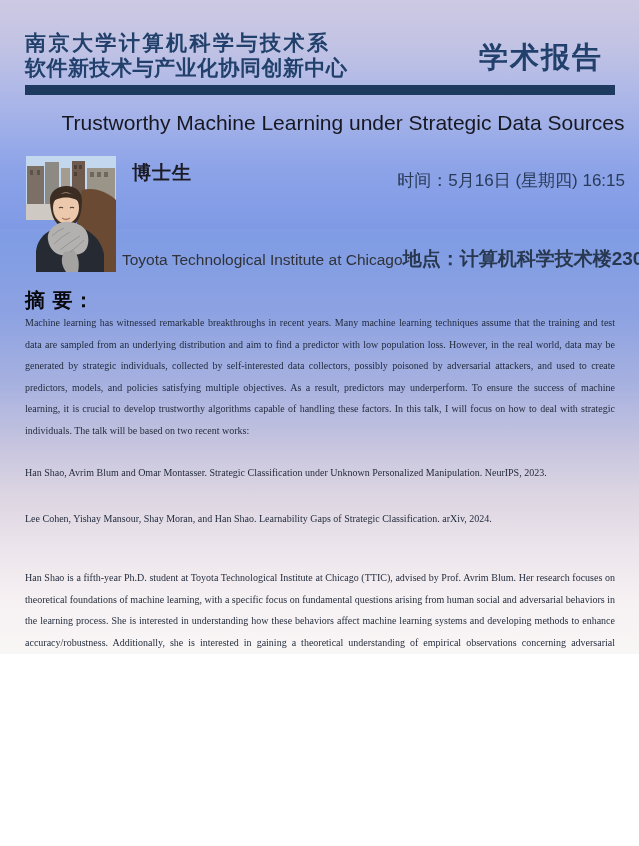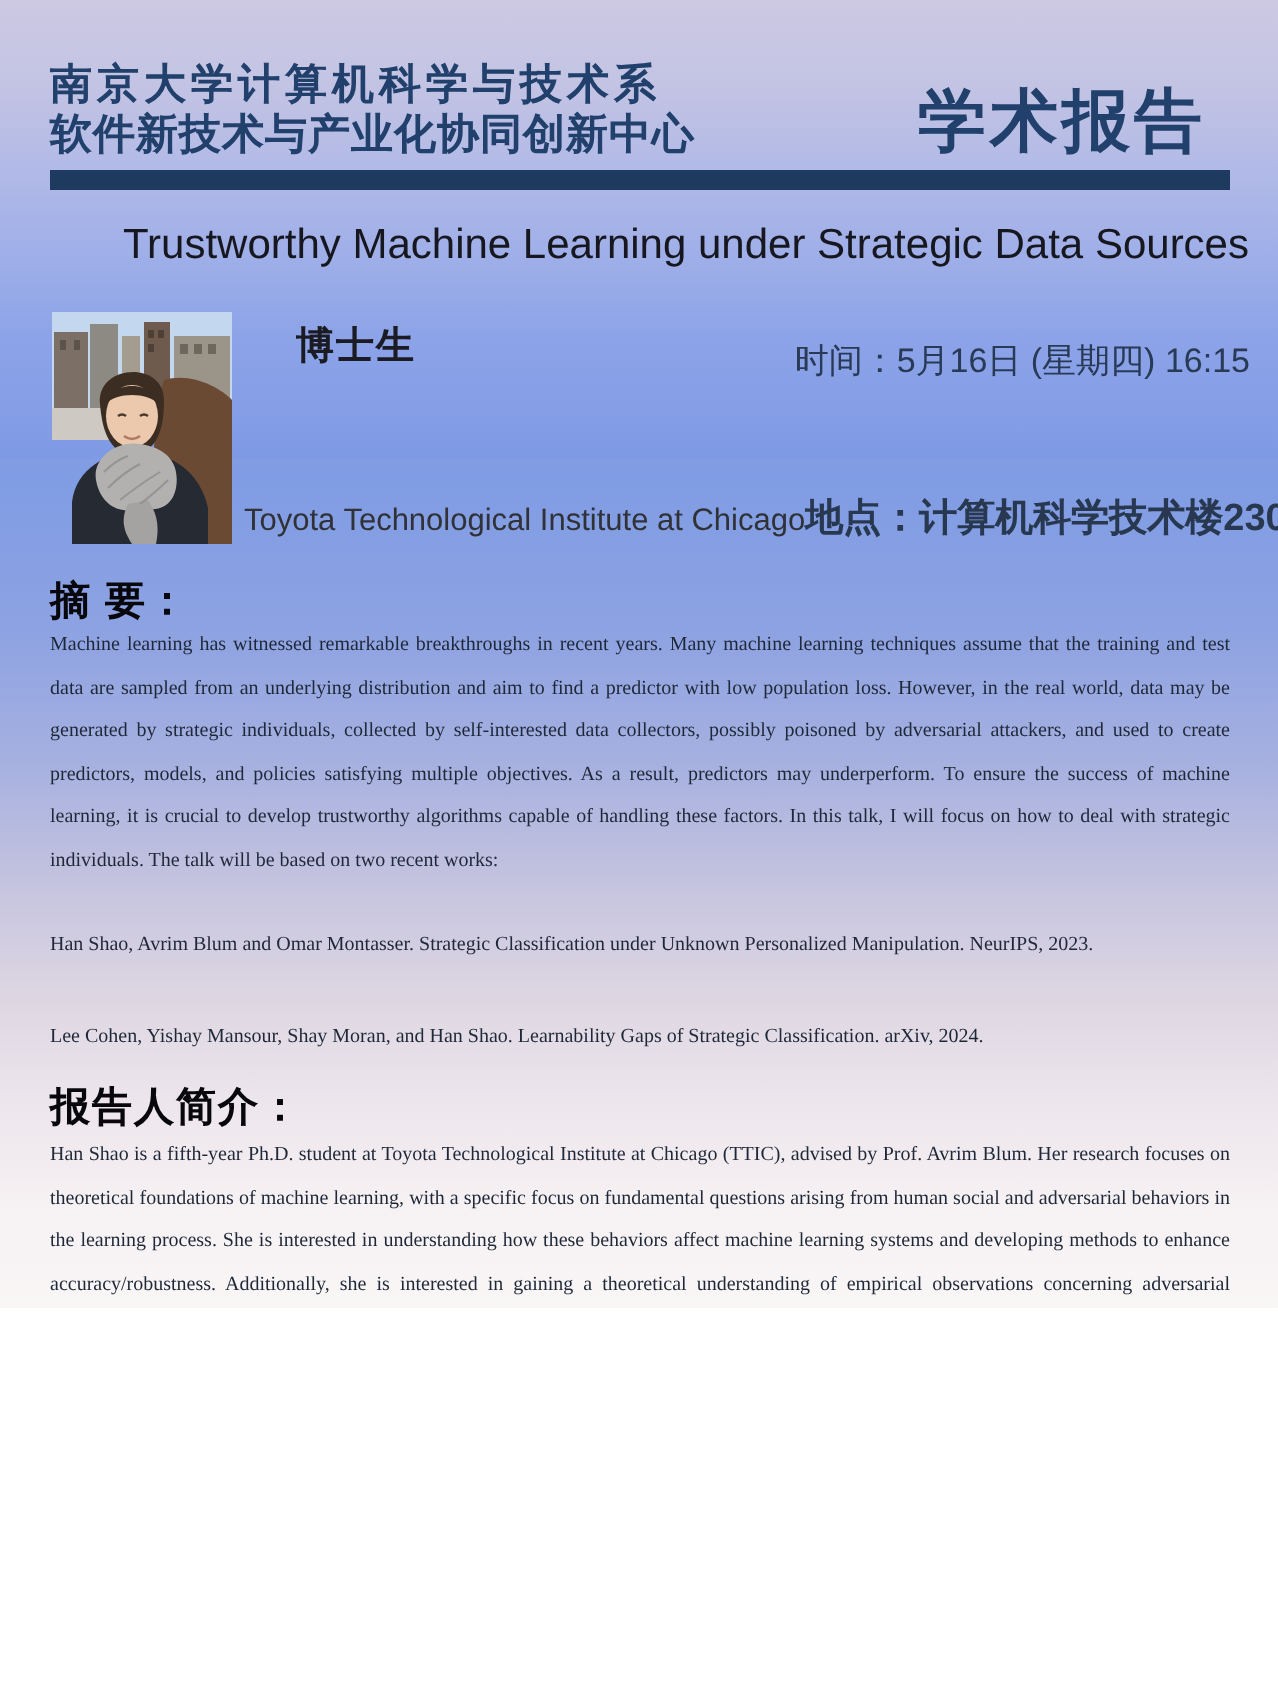--- a/index.html
+++ b/index.html
@@ -26,33 +26,33 @@
       #ece5ec 84%,
       #f6f1f3 92%,
       #f9f6f6 100%);
   }
 
   
   .header { position: absolute; left: 25px; right: 24px; top: 30px; display: flex; justify-content: space-between; align-items: flex-start; }
   .dept-lines { color: #21406b; font-weight: bold; }
   .dept-line1 { font-size: 21px; letter-spacing: 2.5px; line-height: 25px; white-space: nowrap; }
   .dept-line2 { font-size: 21px; letter-spacing: 0.5px; line-height: 25px; white-space: nowrap; }
-  .badge { color: #21406b; font-weight: bold; font-size: 34px; letter-spacing: 2px; margin-top: 8px; margin-right: 12px; white-space: nowrap; }
+  .badge { color: #21406b; font-weight: bold; font-size: 29px; letter-spacing: 2px; margin-top: 8px; margin-right: 12px; white-space: nowrap; }
   .divider-bar { position: absolute; left: 25px; top: 85px; width: 590px; height: 10px; background: #1e3a5f; }
 
   
   .talk-title { position: absolute; left: 0; right: 0; top: 111px; text-align: center; font-size: 21px; color: #17171f; white-space: nowrap; padding-left: 47px; }
 
   
   .photo { position: absolute; left: 26px; top: 156px; width: 90px; height: 116px; }
   .photo svg { display: block; width: 100%; height: 100%; }
 
   .name-row { position: absolute; left: 124px; top: 160px; display: flex; align-items: baseline; }
   .speaker-name { font-family: "DejaVu Serif", serif; font-weight: bold; font-size: 30px; letter-spacing: 6px; color: #14141c; }
-  .speaker-degree { font-size: 19px; font-weight: bold; color: #1b1b24; margin-left: 24px; letter-spacing: 1px; text-align: center; }
+  .speaker-degree { font-size: 19px; font-weight: bold; color: #1b1b24; margin-left: 8px; letter-spacing: 1px; text-align: center; }
   .time-text { position: absolute; right: 14px; top: 169px; font-size: 17px; color: #293a56; font-weight: 500; white-space: nowrap; }
 
   .affil-row { position: absolute; left: 122px; right: 24px; top: 246px; display: flex; justify-content: space-between; align-items: baseline; white-space: nowrap; }
   .affiliation { font-size: 15.5px; color: #303238; }
   .location { font-size: 19px; color: #283850; font-weight: 700; }
 
   
   .section-heading { position: absolute; left: 25px; font-size: 20px; font-weight: bold; color: #07070c; letter-spacing: 1px; }
   .abstract-heading { top: 287px; }
   .bio-heading { top: 540px; }
@@ -137,21 +137,20 @@
   <div class="affil-row">
     <span class="affiliation">Toyota Technological Institute at Chicago</span>
     <span class="location">地点：计算机科学技术楼230室</span>
   </div>
 
   <div class="section-heading abstract-heading">摘 要：</div>
   <div class="serif-text abstract-body">Machine learning has witnessed remarkable breakthroughs in recent years. Many machine learning techniques assume that the training and test data are sampled from an underlying distribution and aim to find a predictor with low population loss. However, in the real world, data may be generated by strategic individuals, collected by self-interested data collectors, possibly poisoned by adversarial attackers, and used to create predictors, models, and policies satisfying multiple objectives. As a result, predictors may underperform. To ensure the success of machine learning, it is crucial to develop trustworthy algorithms capable of handling these factors. In this talk, I will focus on how to deal with strategic individuals. The talk will be based on two recent works:</div>
   <div class="serif-text ref-line ref-1">Han Shao, Avrim Blum and Omar Montasser. Strategic Classification under Unknown Personalized Manipulation. NeurIPS, 2023.</div>
   <div class="serif-text ref-line ref-2">Lee Cohen, Yishay Mansour, Shay Moran, and Han Shao. Learnability Gaps of Strategic Classification. arXiv, 2024.</div>
 
-  <div class="section-heading bio-heading">报告人简介：</div>
   <div class="serif-text bio-body">Han Shao is a fifth-year Ph.D. student at Toyota Technological Institute at Chicago (TTIC), advised by Prof. Avrim Blum. Her research focuses on theoretical foundations of machine learning, with a specific focus on fundamental questions arising from human social and adversarial behaviors in the learning process. She is interested in understanding how these behaviors affect machine learning systems and developing methods to enhance accuracy/robustness. Additionally, she is interested in gaining a theoretical understanding of empirical observations concerning adversarial robustness. Her papers have been published at machine learning venues including NeurIPS, ICML, COLT, etc. She was awarded EECS Rising Star by Georgia Tech and Rising Star in Machine Learning by the University of Maryland in 2023. She will be joining the Department of Computer Science at the University of Maryland in Fall 2025 as an Assistant Professor.</div>
 
   <div class="footer-logos">
 
     <div class="logo-block logo-left">
       <svg class="logo-art" viewBox="0 0 100 72">
         <path d="M70,8 l7,-5 l6,5 l-6,-1 Z" fill="#1d5fa8"></path>
         <path d="M84,16 l6,-4 l5,4 l-5,-1 Z" fill="#1d5fa8"></path>
         <path d="M8,24 L30,9 L46,18" stroke="#1d4f96" stroke-width="5" fill="none"></path>
         <path d="M36,4 L52,13" stroke="#1d4f96" stroke-width="4" fill="none"></path>

